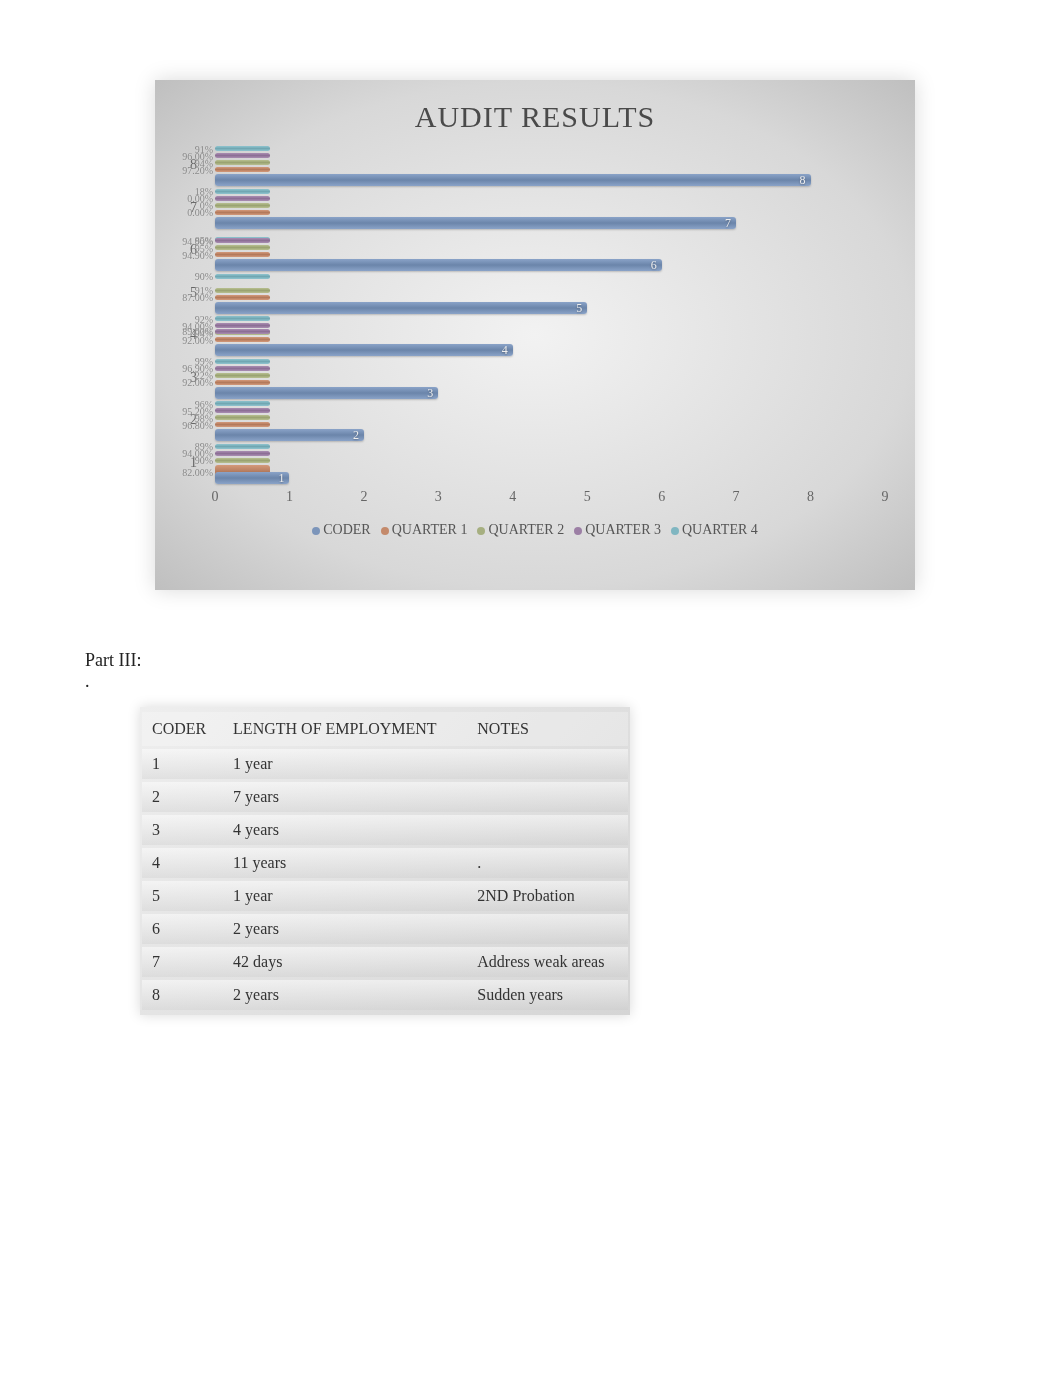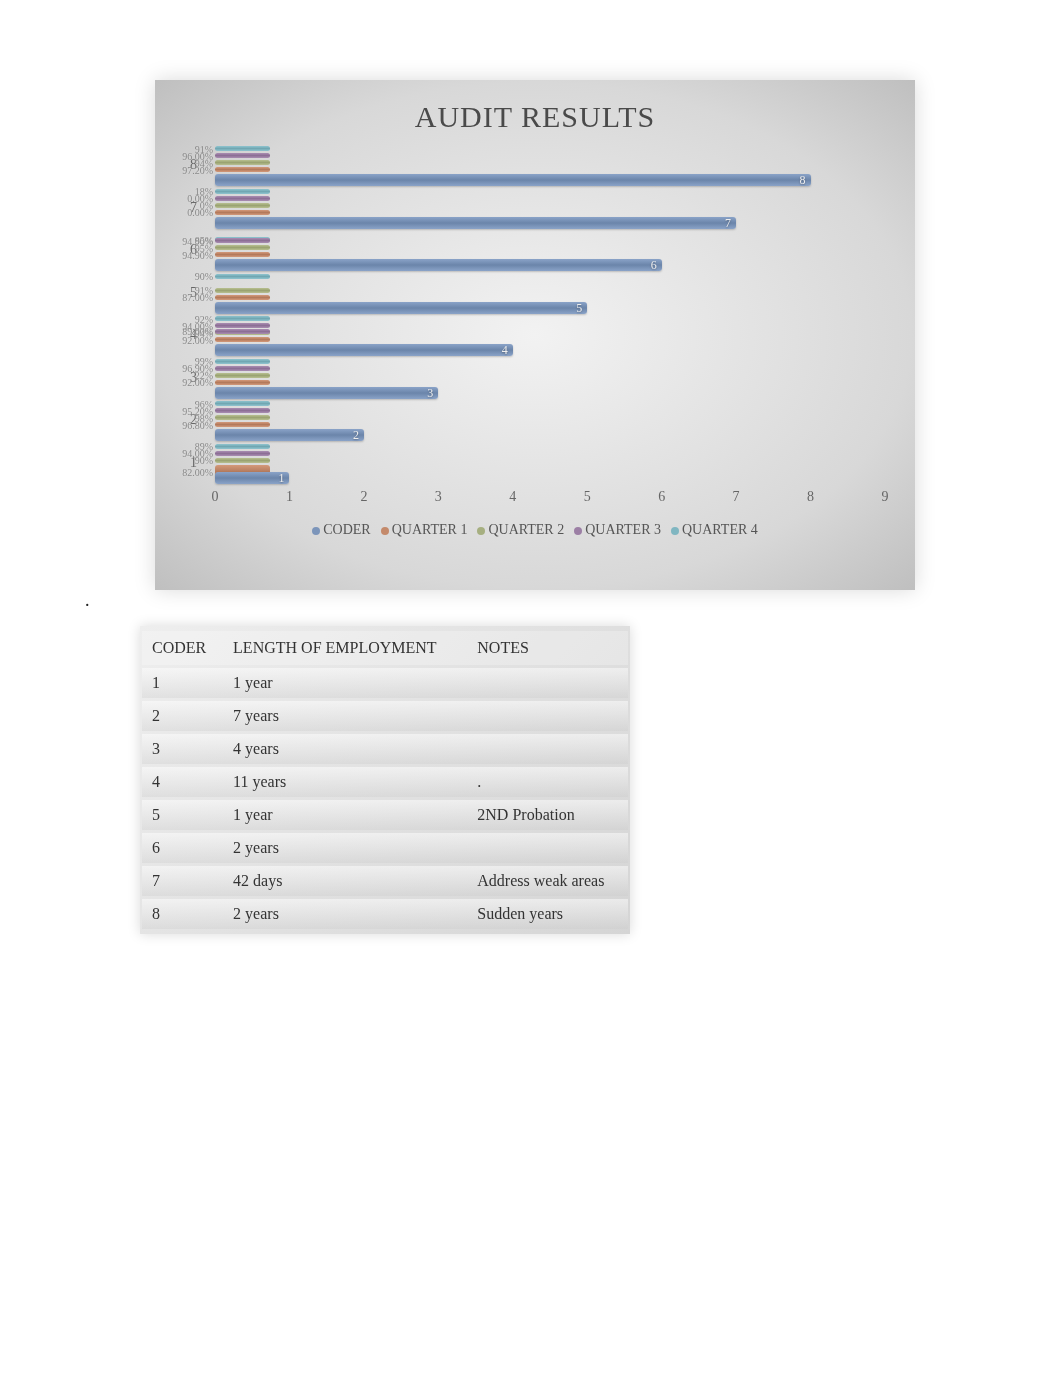--- a/index.html
+++ b/index.html
@@ -336,20 +336,21 @@
           <span class="x-tick" style="left: 446.667px;">6</span>
           <span class="x-tick" style="left: 521.111px;">7</span>
           <span class="x-tick" style="left: 595.556px;">8</span>
           <span class="x-tick" style="left: 670px;">9</span>
         </div>
     </div>
 
     <div class="legend" id="legend"><span class="legend-item"><span class="legend-sw" style="background: rgb(124, 149, 186);"></span><span>CODER</span></span><span class="legend-item"><span class="legend-sw" style="background: rgb(196, 138, 107);"></span><span>QUARTER 1</span></span><span class="legend-item"><span class="legend-sw" style="background: rgb(166, 175, 128);"></span><span>QUARTER 2</span></span><span class="legend-item"><span class="legend-sw" style="background: rgb(156, 127, 165);"></span><span>QUARTER 3</span></span><span class="legend-item"><span class="legend-sw" style="background: rgb(128, 182, 193);"></span><span>QUARTER 4</span></span></div>
   </div>
 
+  <div class="part-heading">Part III:</div>
   <div class="sub-dot">.</div>
 
   <div class="table-wrap">
     <table class="emp">
       <thead>
         <tr>
           <th>CODER</th>
           <th>LENGTH OF EMPLOYMENT</th>
           <th>NOTES</th>
         </tr>

